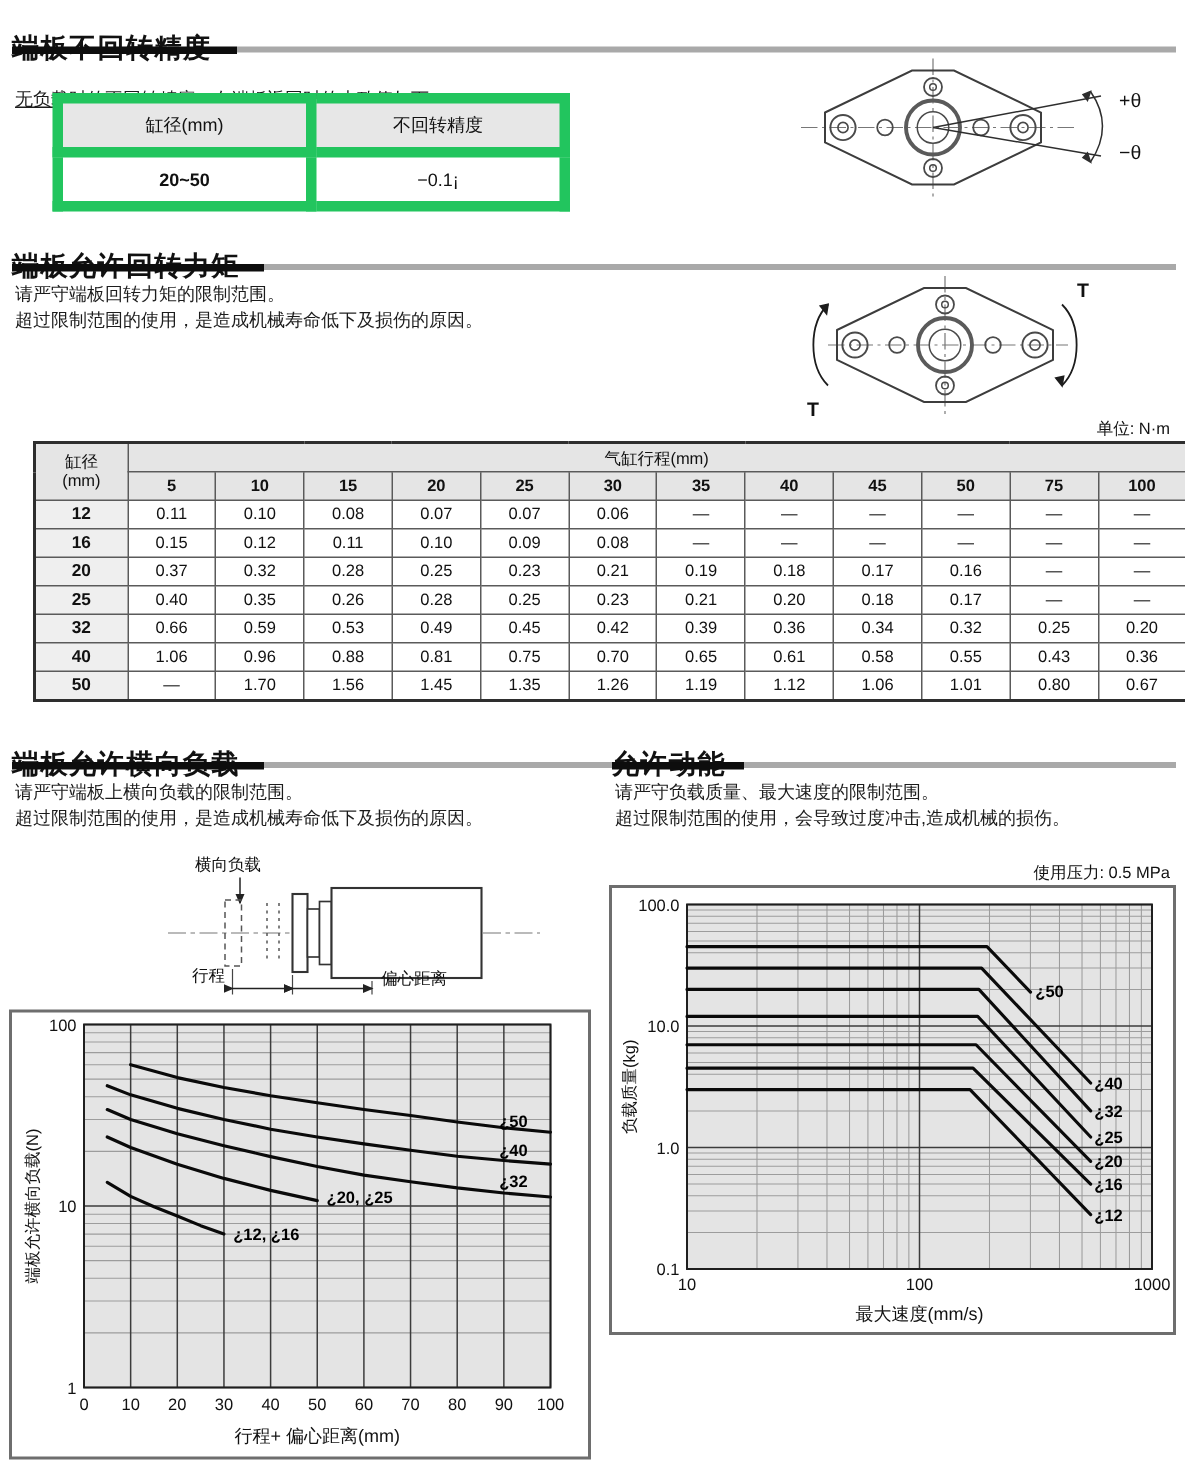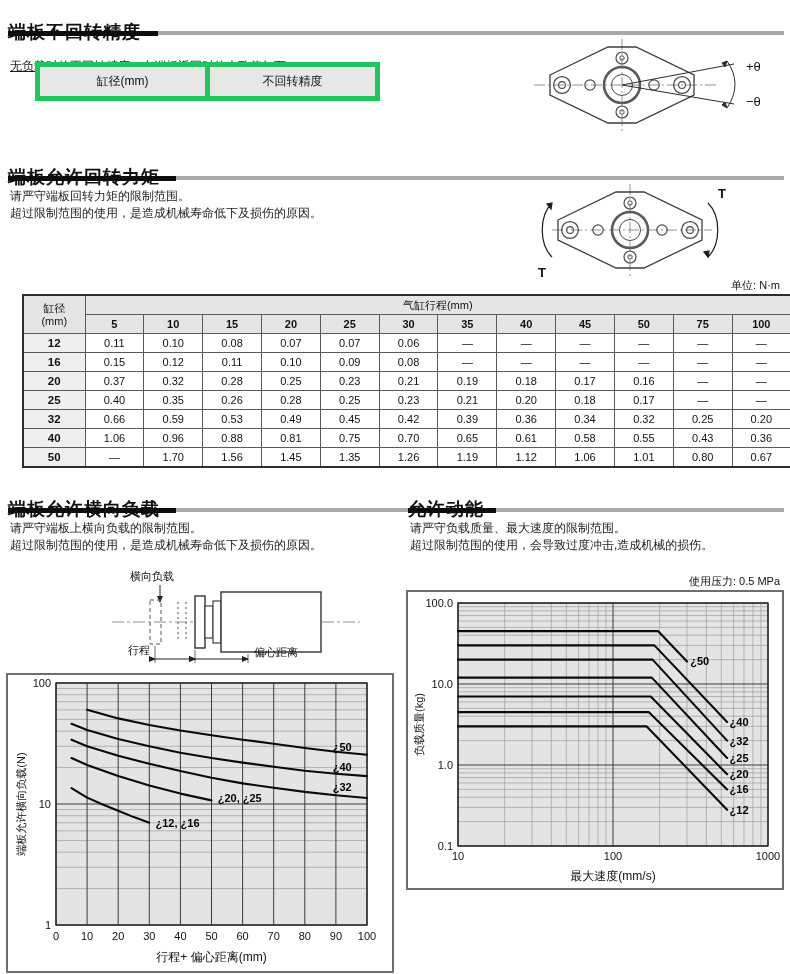--- a/index.html
+++ b/index.html
@@ -7,21 +7,21 @@
        font-family:"Liberation Sans","DejaVu Sans",sans-serif;color:#111;overflow:hidden;}
   .abs{position:absolute;}
   .sec-title{font-size:18px;font-weight:bold;letter-spacing:1px;white-space:nowrap;}
   .rule-dark{position:absolute;height:5px;background:#0d0d0d;}
   .rule-gray{position:absolute;height:4px;background:#a9a9a9;}
   .para{font-size:12px;color:#1c1c1c;white-space:nowrap;}
   .note{font-size:11px;color:#111;}
   
   #acc-table{border-collapse:collapse;width:345px;font-size:12px;text-align:center;
              border:2px solid #2e2e2e;table-layout:fixed;}
-  #acc-table th,#acc-table td{border:5px solid #22c55e;height:21px;padding:4px;}
+  #acc-table th,#acc-table td{border:7px solid #22c55e;height:21px;padding:4px;}
   #acc-table thead th{background:#e7e7e7;font-weight:normal;}
   #acc-table td.bore{font-weight:bold;}
   
   #torque-table{border-collapse:collapse;width:770px;font-size:11px;text-align:center;
                 border:2px solid #2e2e2e;table-layout:fixed;}
   #torque-table th,#torque-table td{border:1px solid #5a5a5a;padding:0;height:18px;}
   #torque-table thead th{background:#e5e5e5;font-weight:bold;}
   #torque-table th.corner{background:#e5e5e5;font-weight:normal;line-height:1.15;}
   #torque-table tbody th{background:#efefef;font-weight:bold;font-size:11.5px;}
   .chart-box{position:absolute;border:2px solid #6e6e6e;background:#fff;}
@@ -36,20 +36,24 @@
 <div class="abs para" style="left:10px;top:58px;text-decoration:underline;">无负载时的不回转精度，在端板返回时的大致值如下:</div>
 
 <table id="acc-table" class="abs" style="left:35px;top:62px;">
   <thead>
     <tr>
       <th>缸径(mm)</th>
       <th>不回转精度</th>
     </tr>
   </thead>
   <tbody>
+    <tr>
+      <td class="bore">20~50</td>
+      <td>−0.1¡</td>
+    </tr>
   </tbody>
 </table>
 
 <div class="abs" style="left:522px;top:33px;">
   <svg width="260" height="108" viewBox="0 0 260 108">
     <g stroke="#777" stroke-width="0.8" stroke-dasharray="11 3 2 3">
       <line x1="12" y1="52" x2="196" y2="52"></line>
       <line x1="100" y1="6" x2="100" y2="99"></line>
     </g>
     <polygon points="28,42 86,14 114,14 172,42 172,62 114,90 86,90 28,62" fill="none" stroke="#3d3d3d" stroke-width="1.3"></polygon>

